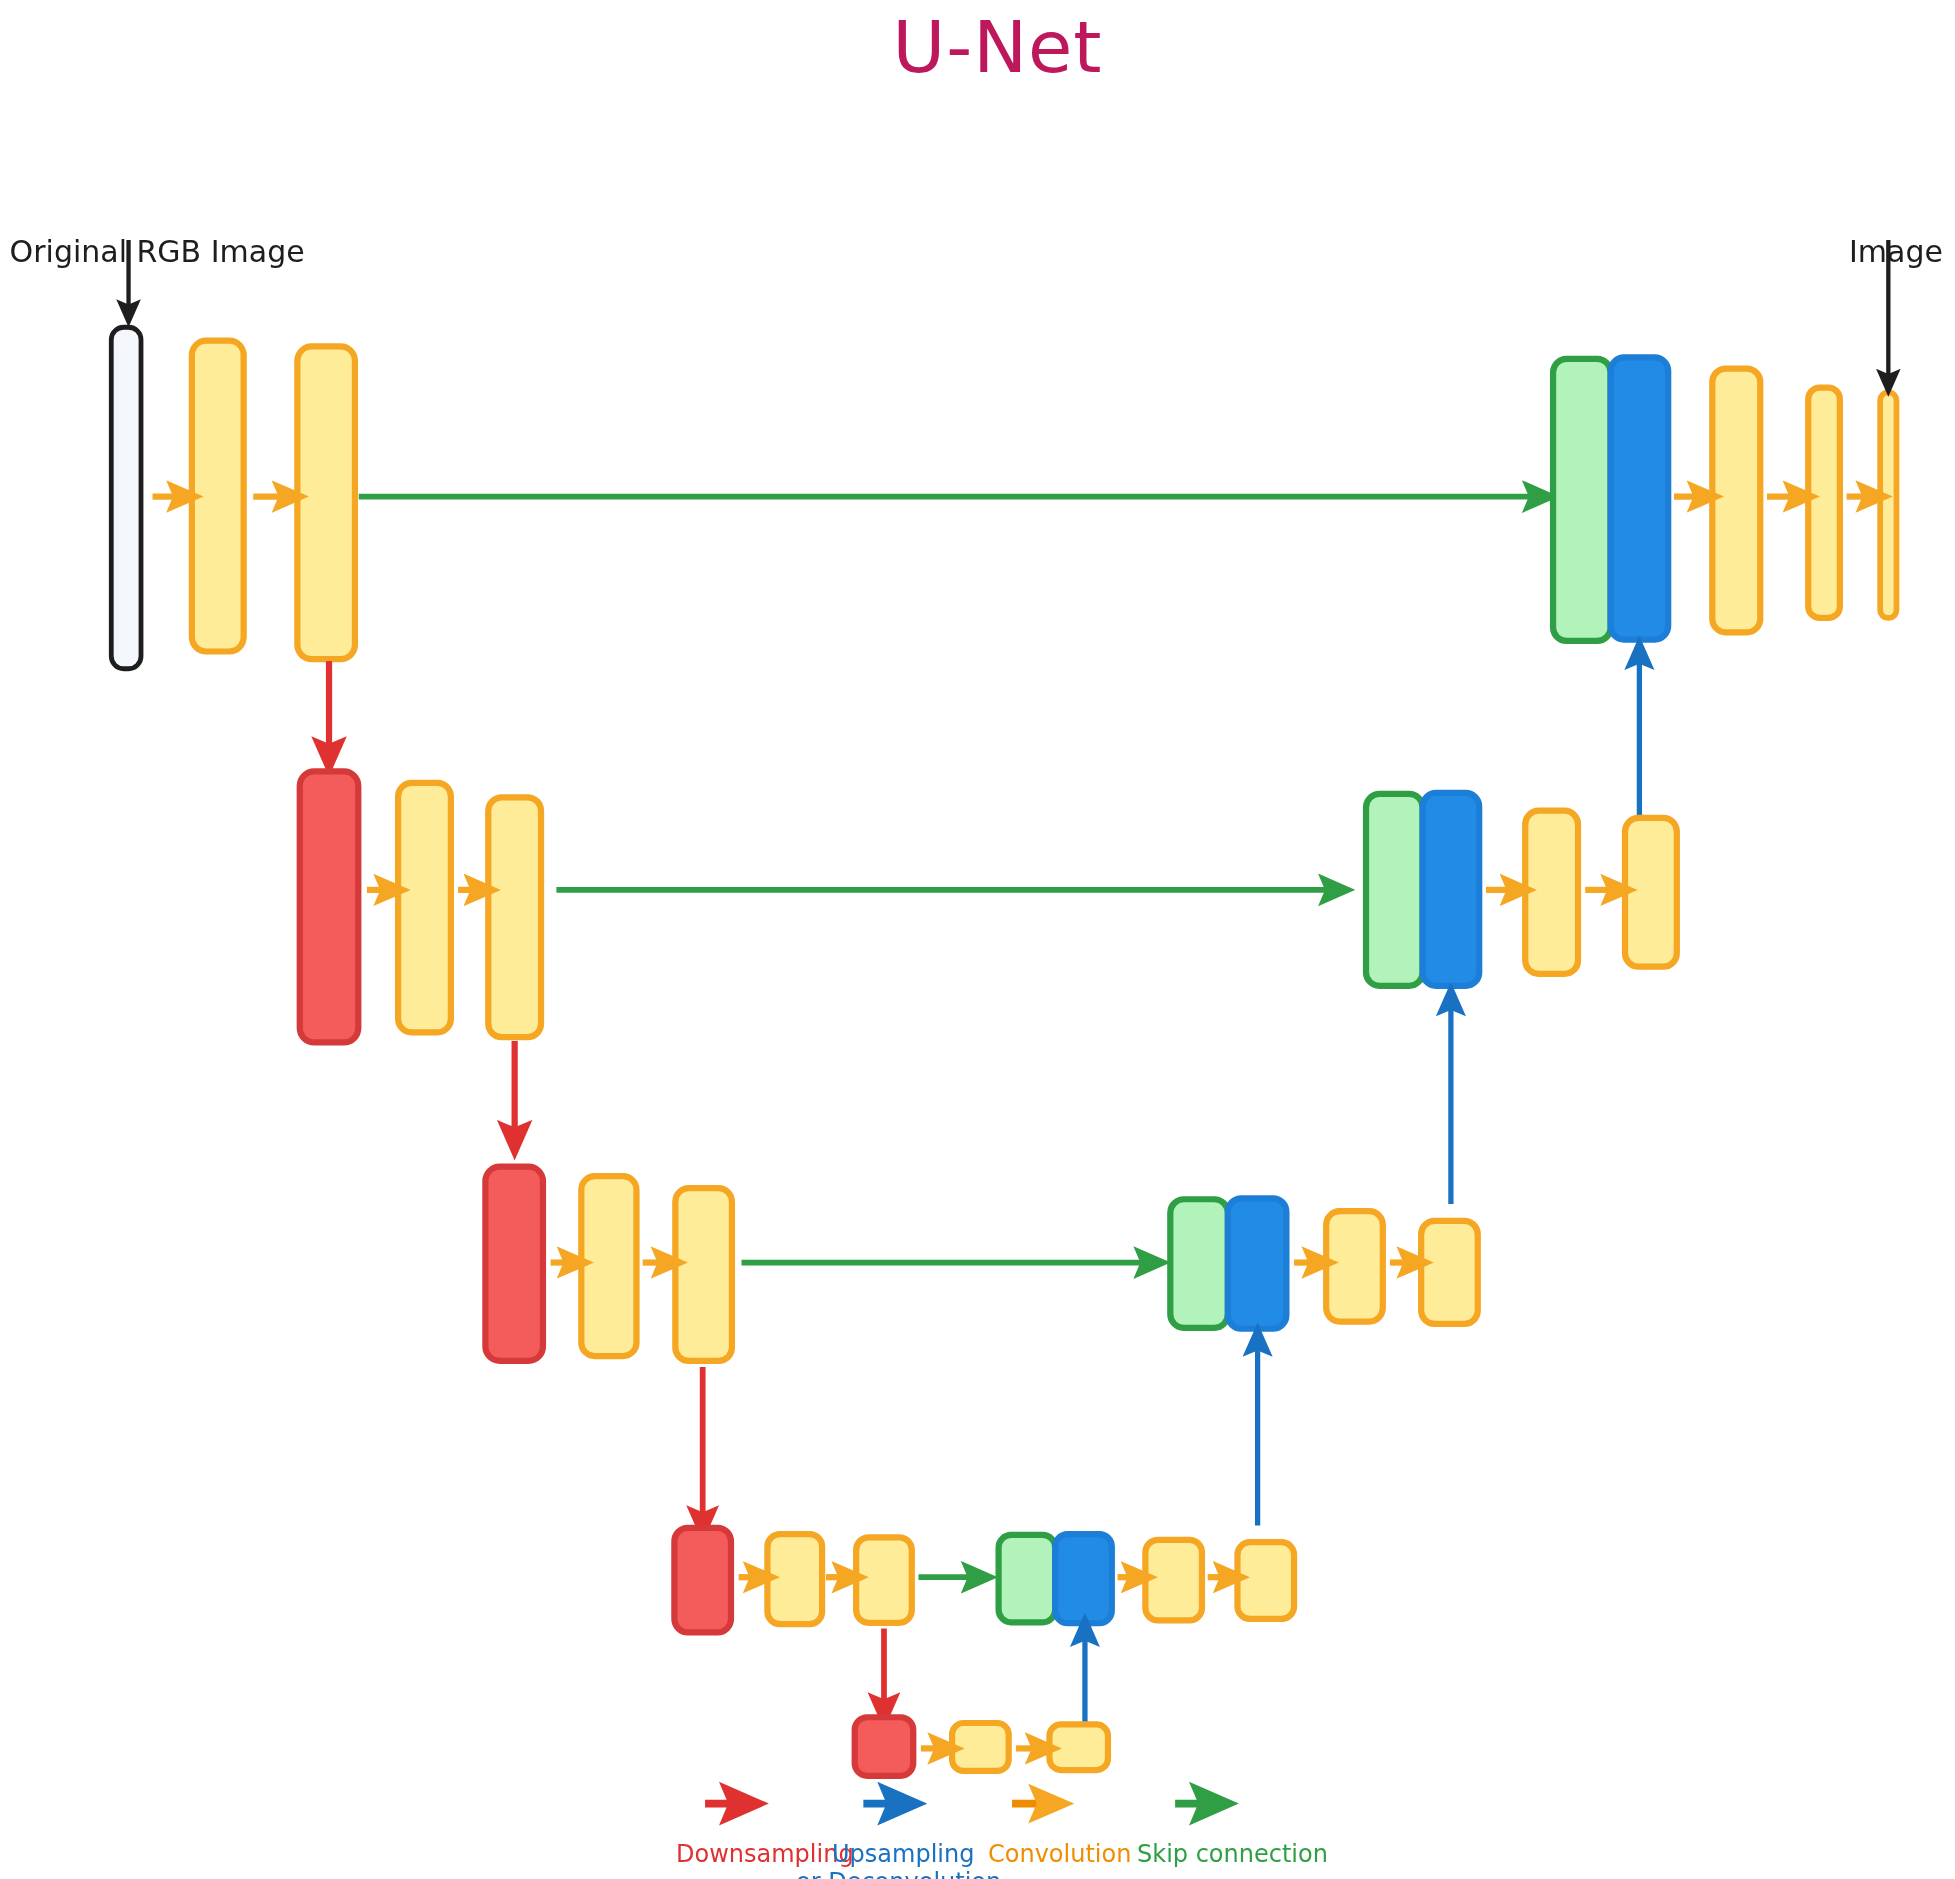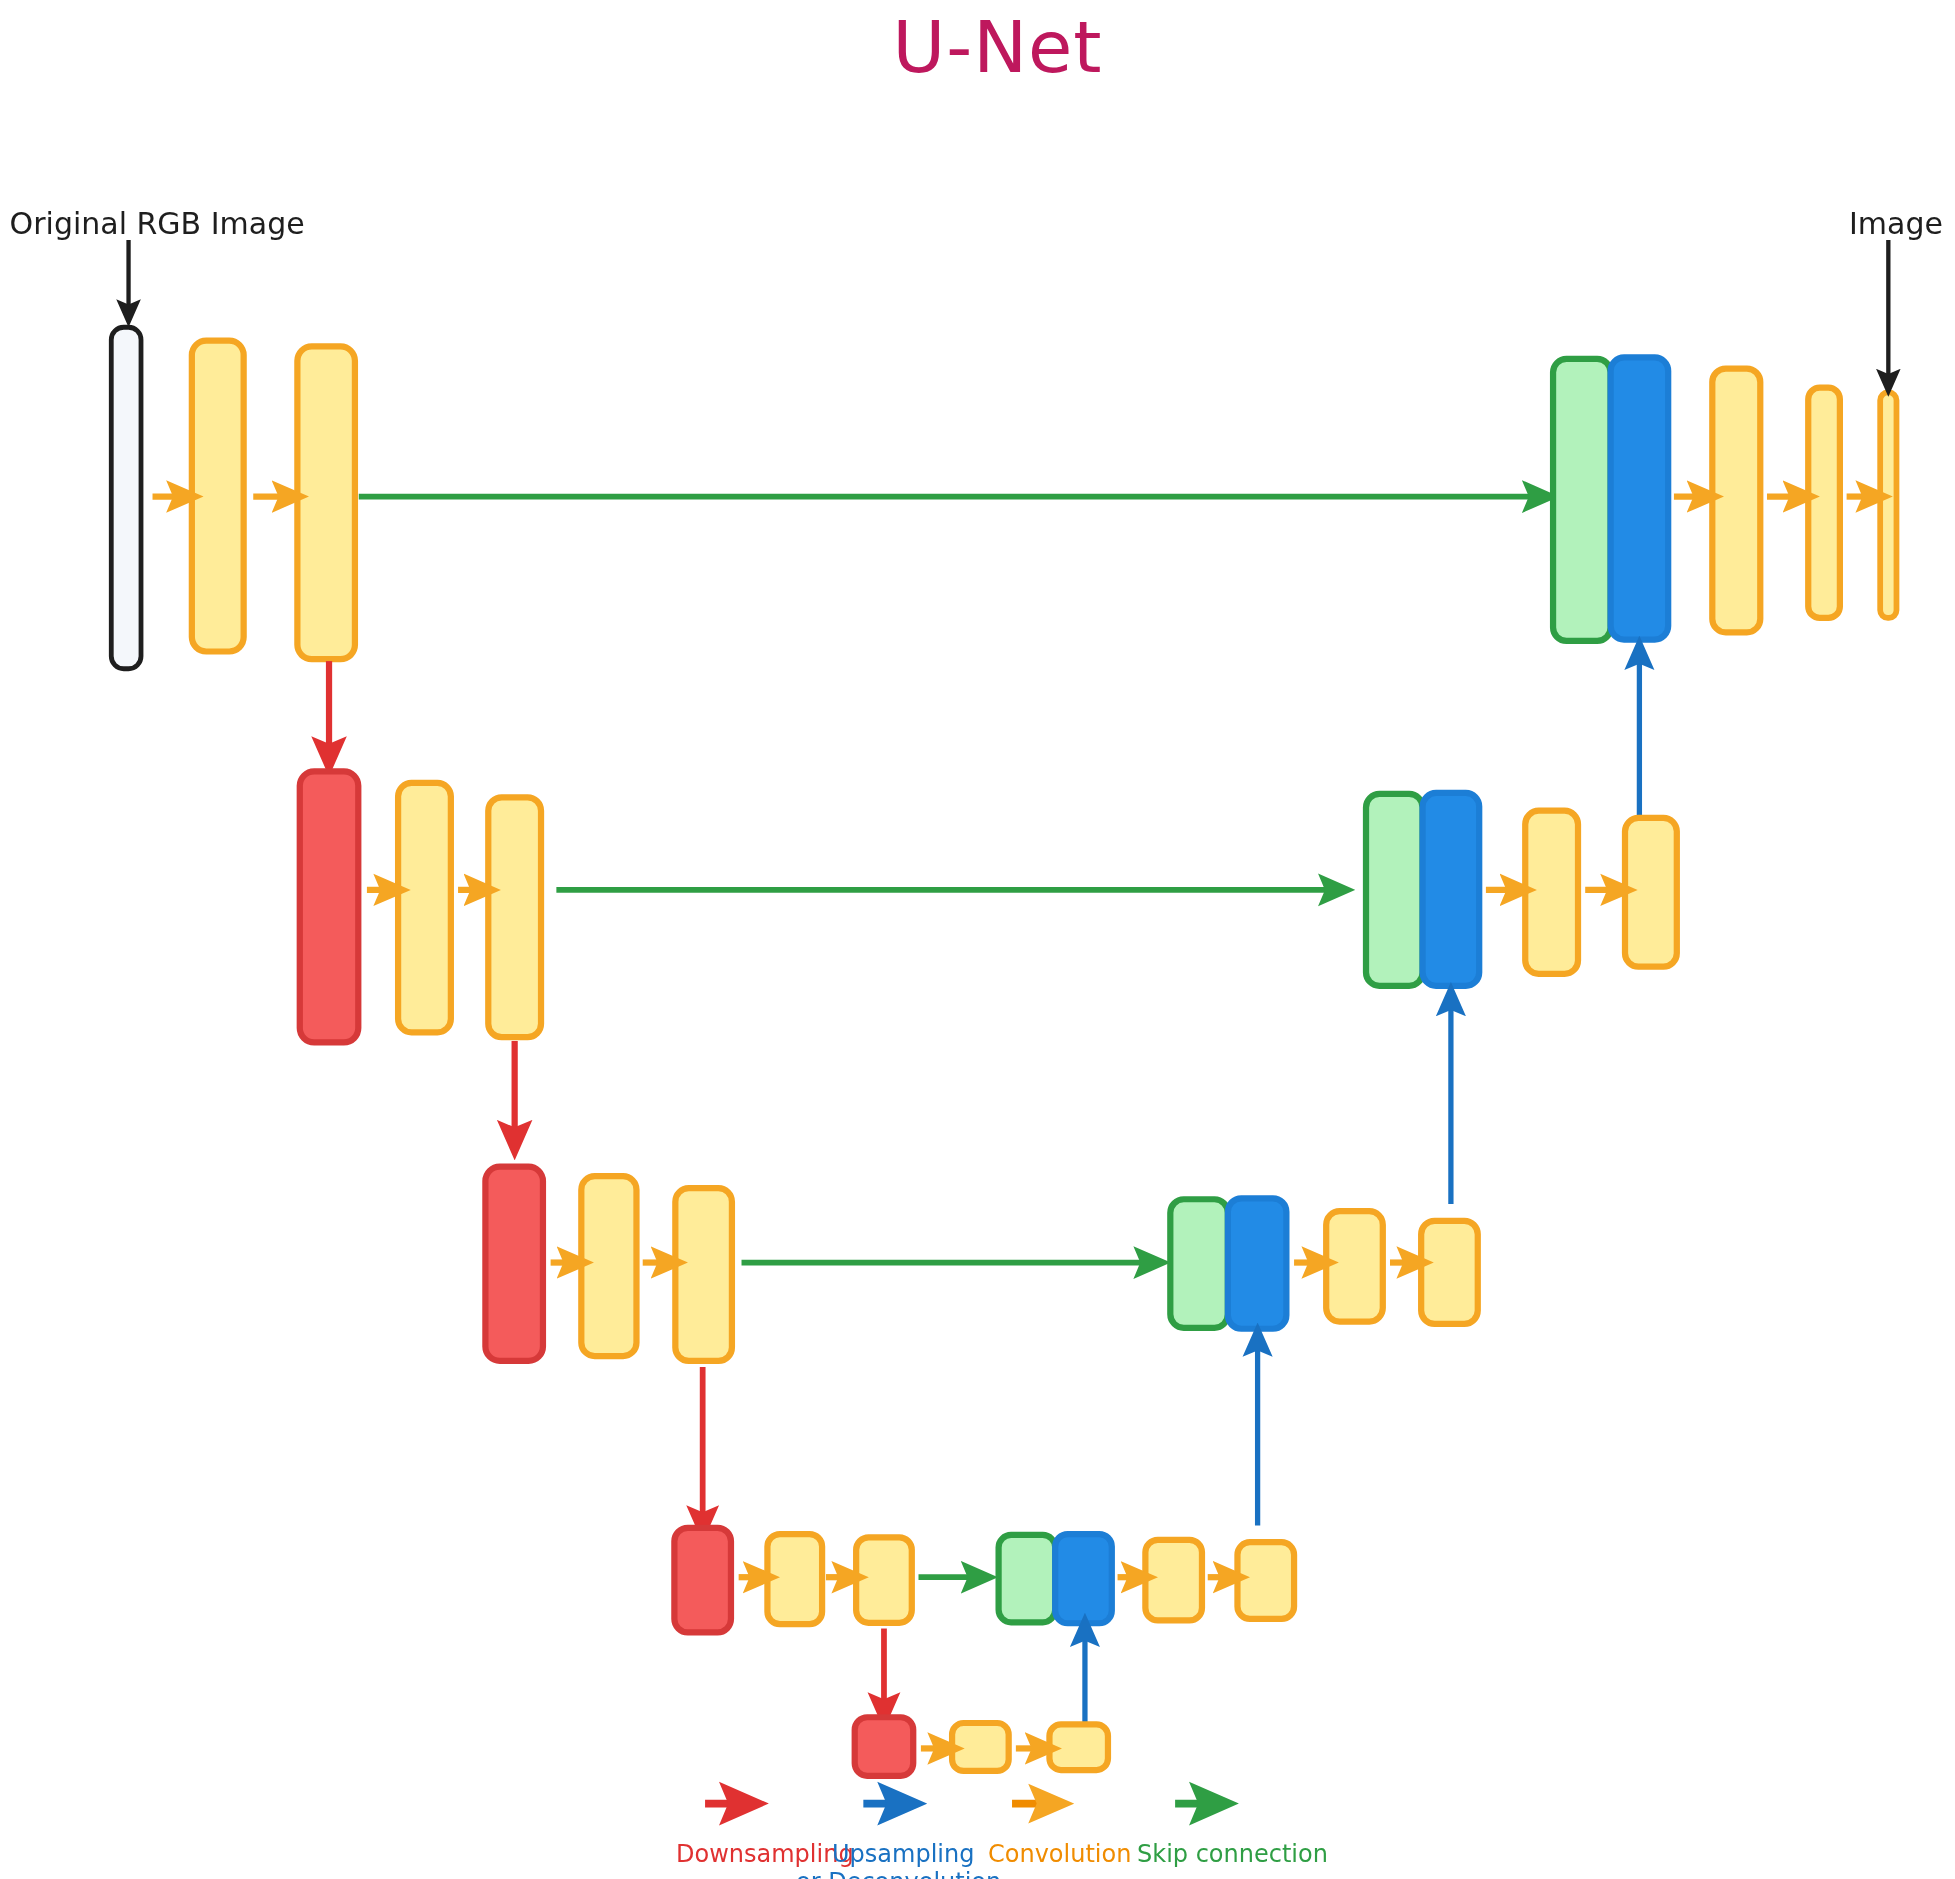--- a/index.html
+++ b/index.html
@@ -22,20 +22,21 @@
     letter-spacing:1px;
     margin-left:20px;
   }
 
   .lbl{
     position:absolute;
     font-family:"DejaVu Sans", sans-serif;
     font-size:30px;
     color:#1e1e1e;
     white-space:nowrap;
+    margin-top:28px;
   }
   .lbl-input{left:9.6px;top:206px;}
   .lbl-output{left:1849px;top:206px;}
 
   .legend-lbl{
     position:absolute;
     font-family:"DejaVu Sans", sans-serif;
     font-size:24px;
     white-space:nowrap;
     text-align:center;

